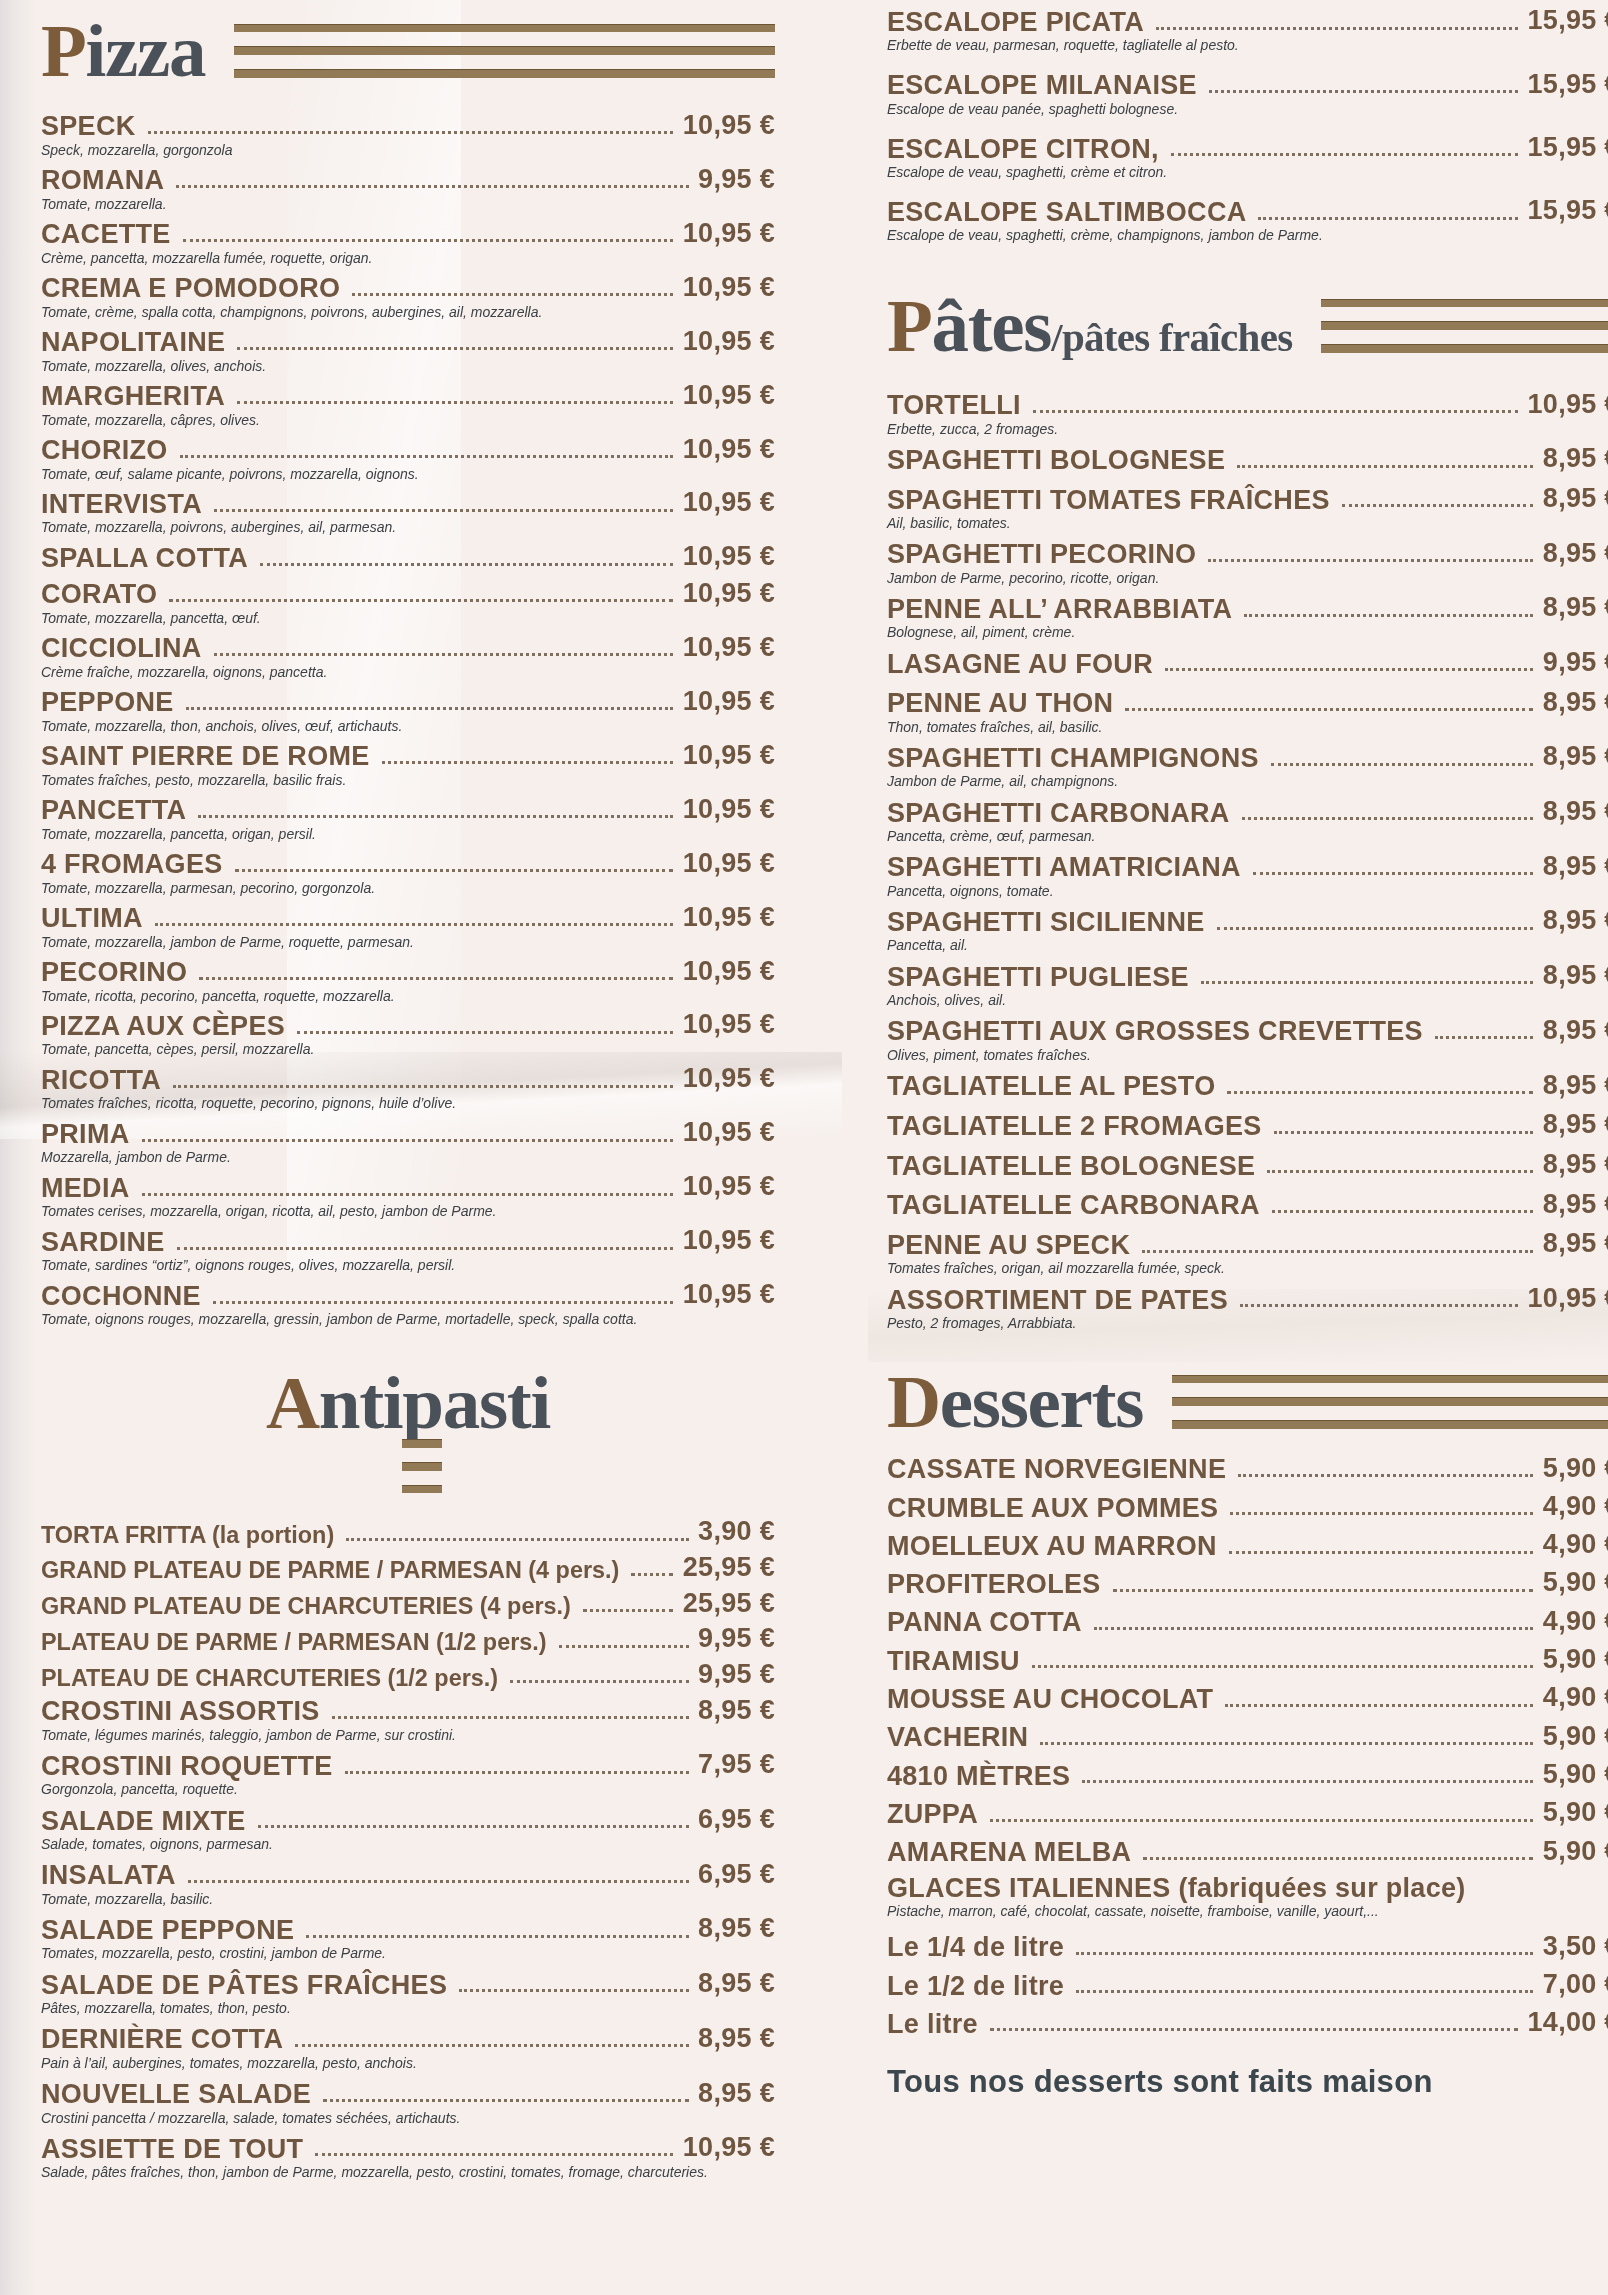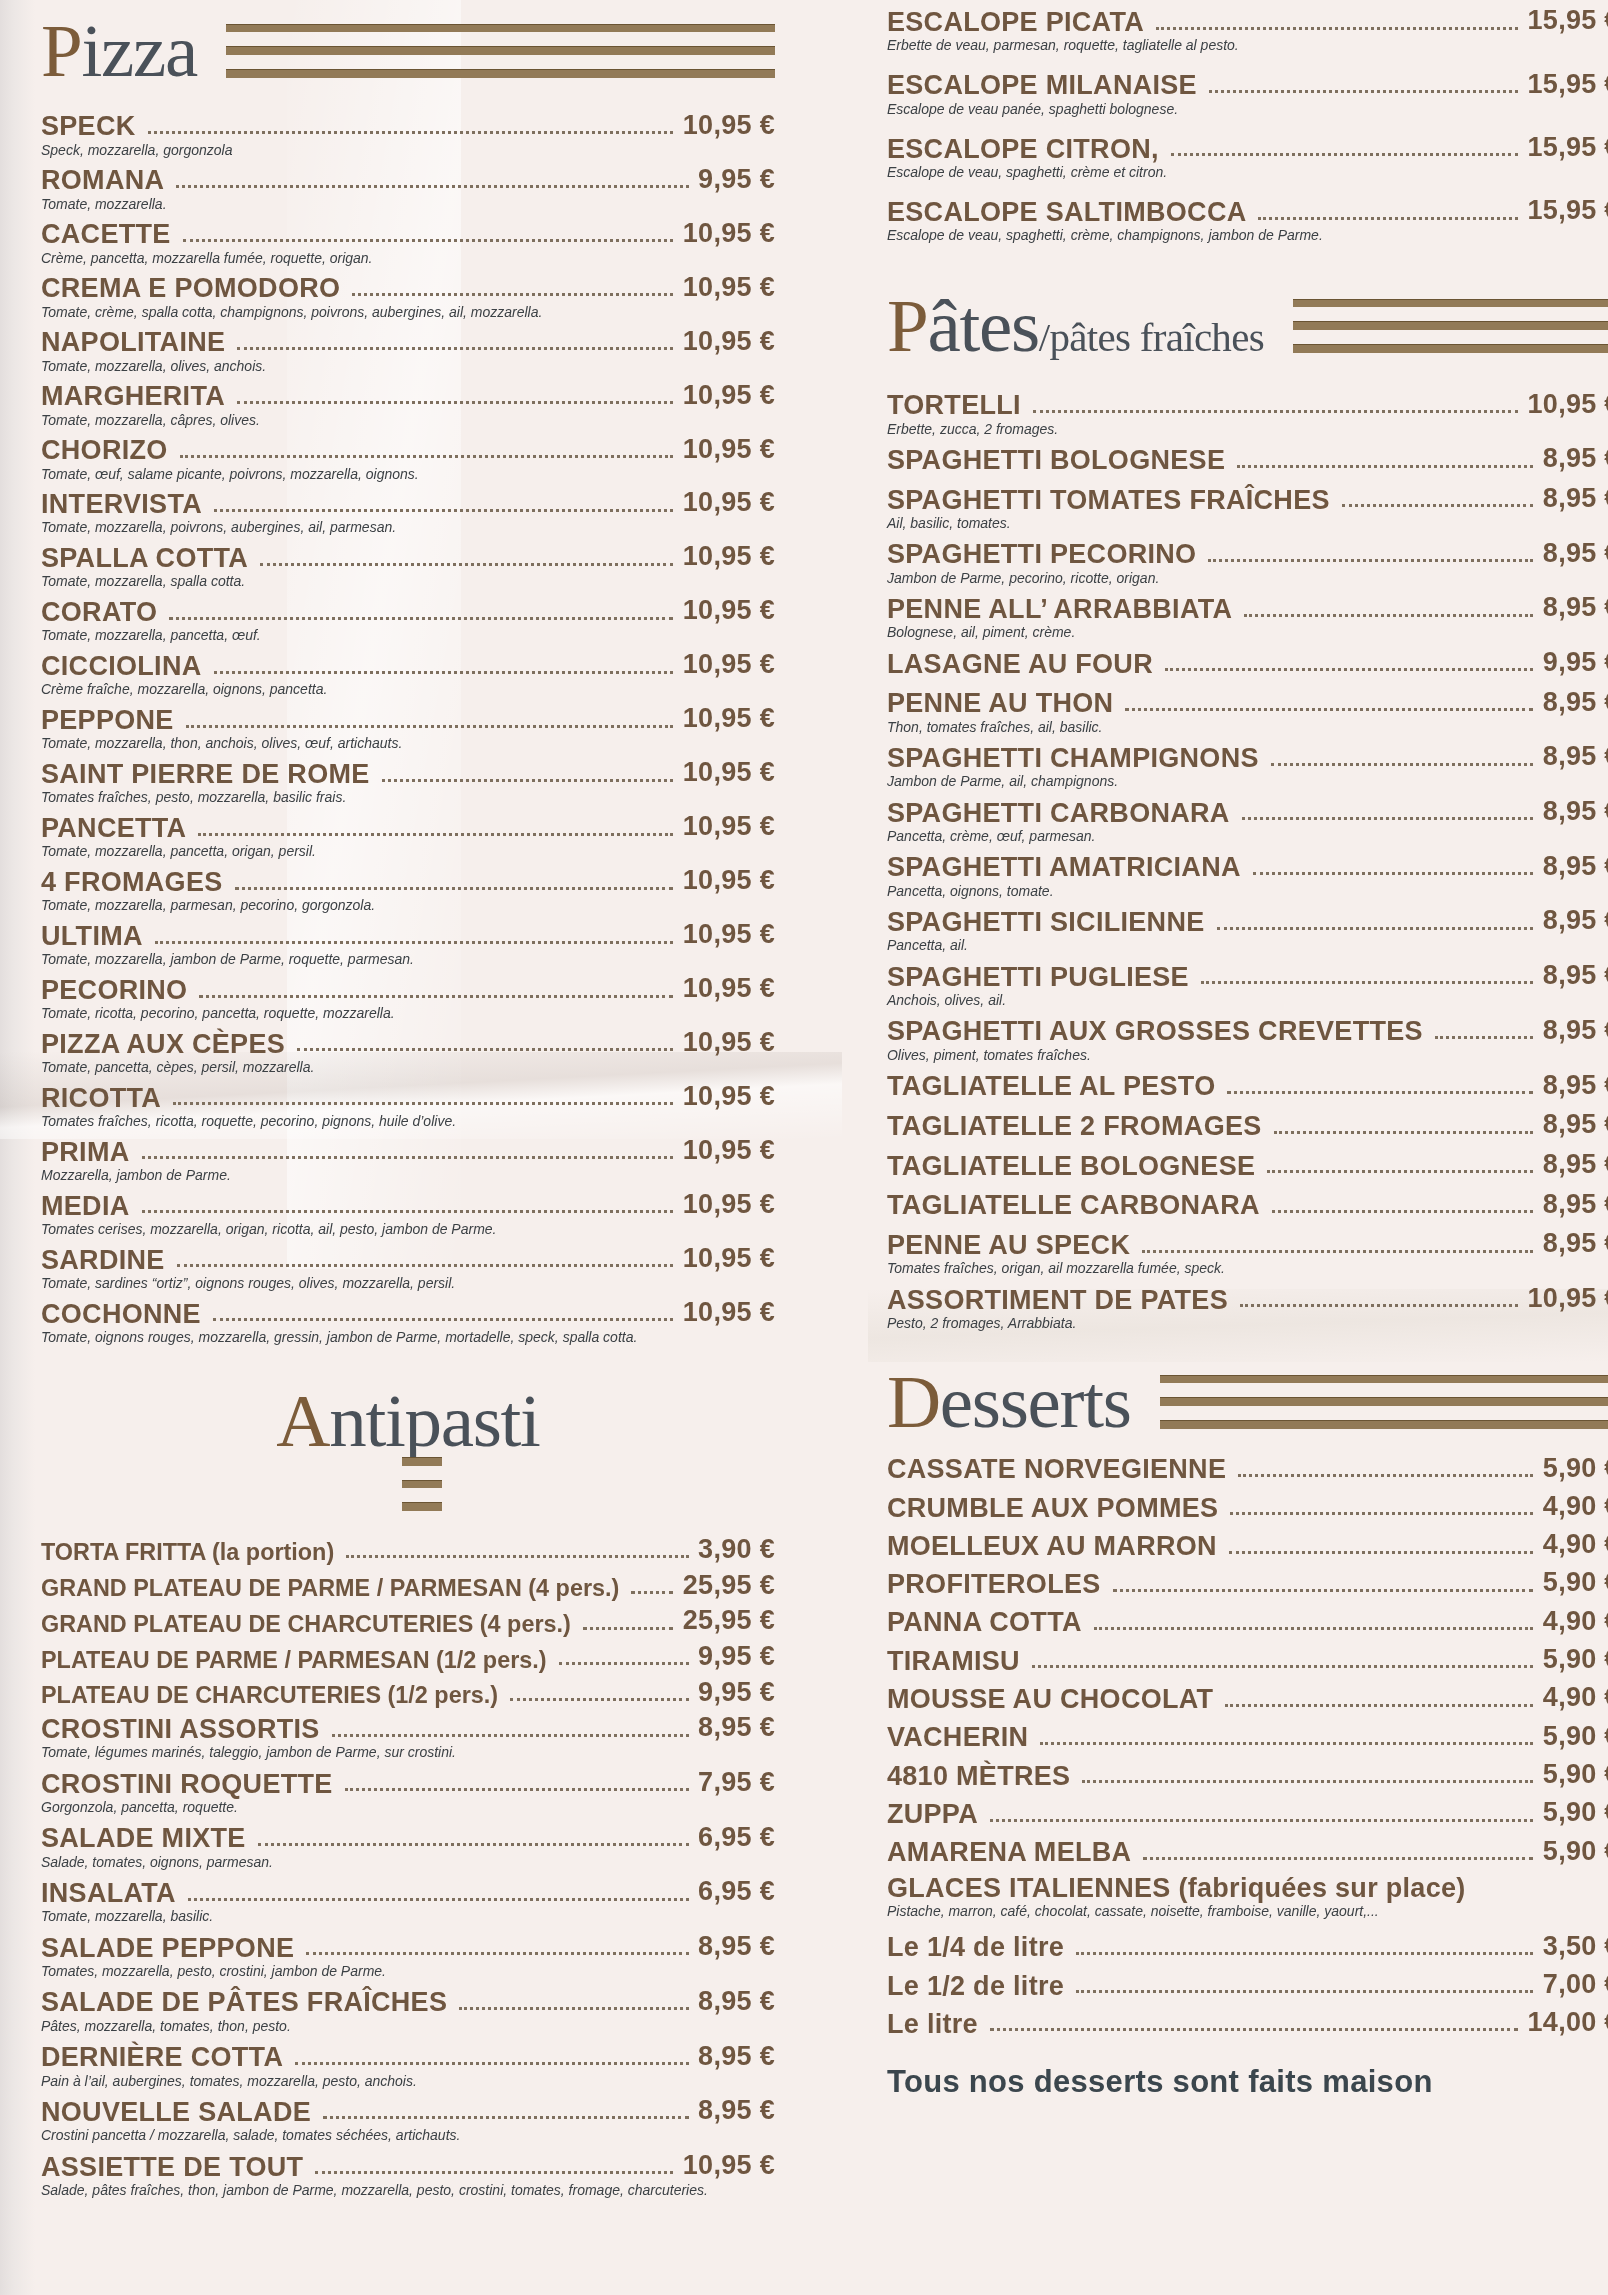--- a/index.html
+++ b/index.html
@@ -40,21 +40,21 @@
   }
   .col{display:flex;flex-direction:column;}
   .col-left{width:738px;}
   .col-right{width:726px;}
 
   
   .heading{
     display:flex;align-items:center;
     margin:9.4px 0 23px 0;
     font-family:"Liberation Serif", serif;
-    font-weight:400;
+    font-weight:700;
   }
   .htext{
     font-size:75px;line-height:.96;letter-spacing:-1.3px;
     color:#4a5159;white-space:nowrap;
   }
   .initial{color:#7c5c3a;}
   .suffix{font-size:41px;letter-spacing:-0.7px;}
   .rules{flex:1;margin-left:29px;display:flex;flex-direction:column;gap:14px;min-width:40px;}
   .rule{
     height:8.7px;
@@ -189,21 +189,20 @@
       <span class="price">10,95 €</span>
     </div>
     <div class="desc">Tomate, mozzarella, poivrons, aubergines, ail, parmesan.</div>
   </div>
           <div class="item">
     <div class="row">
       <span class="name">SPALLA COTTA</span>
       <span class="dots"></span>
       <span class="price">10,95 €</span>
     </div>
-    <div class="desc">Tomate, mozzarella, spalla cotta.</div>
   </div>
           <div class="item">
     <div class="row">
       <span class="name">CORATO</span>
       <span class="dots"></span>
       <span class="price">10,95 €</span>
     </div>
     <div class="desc">Tomate, mozzarella, pancetta, œuf.</div>
   </div>
           <div class="item">

